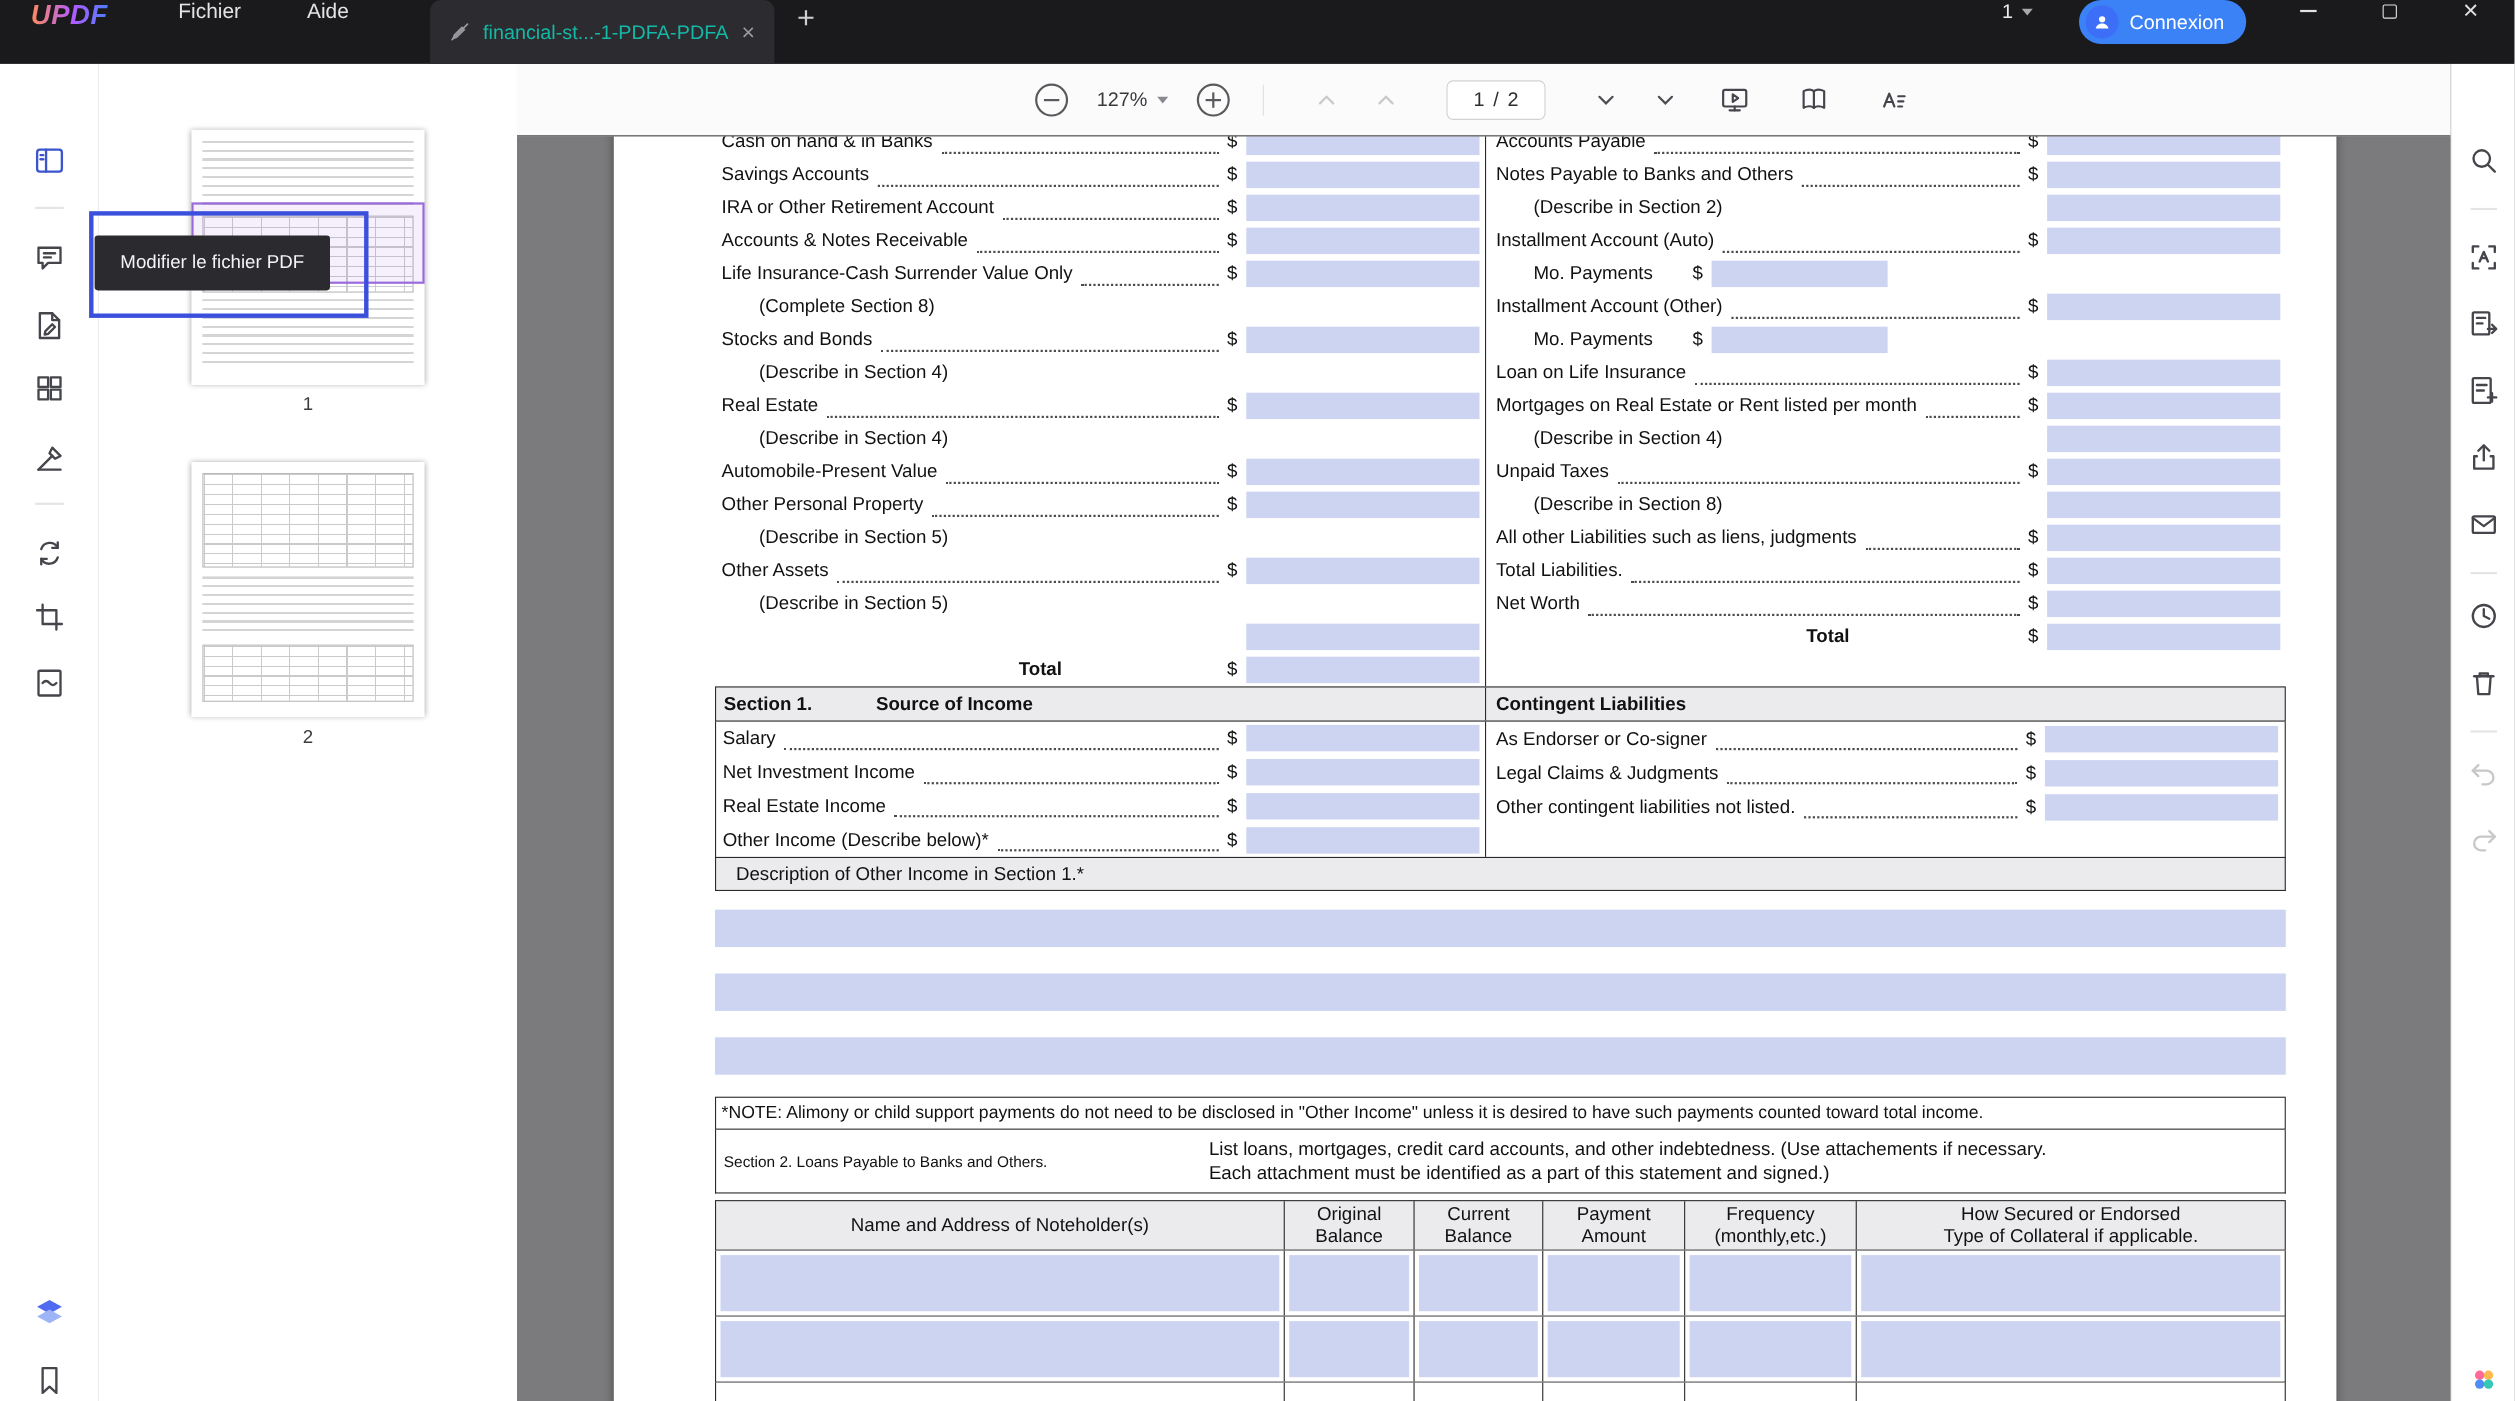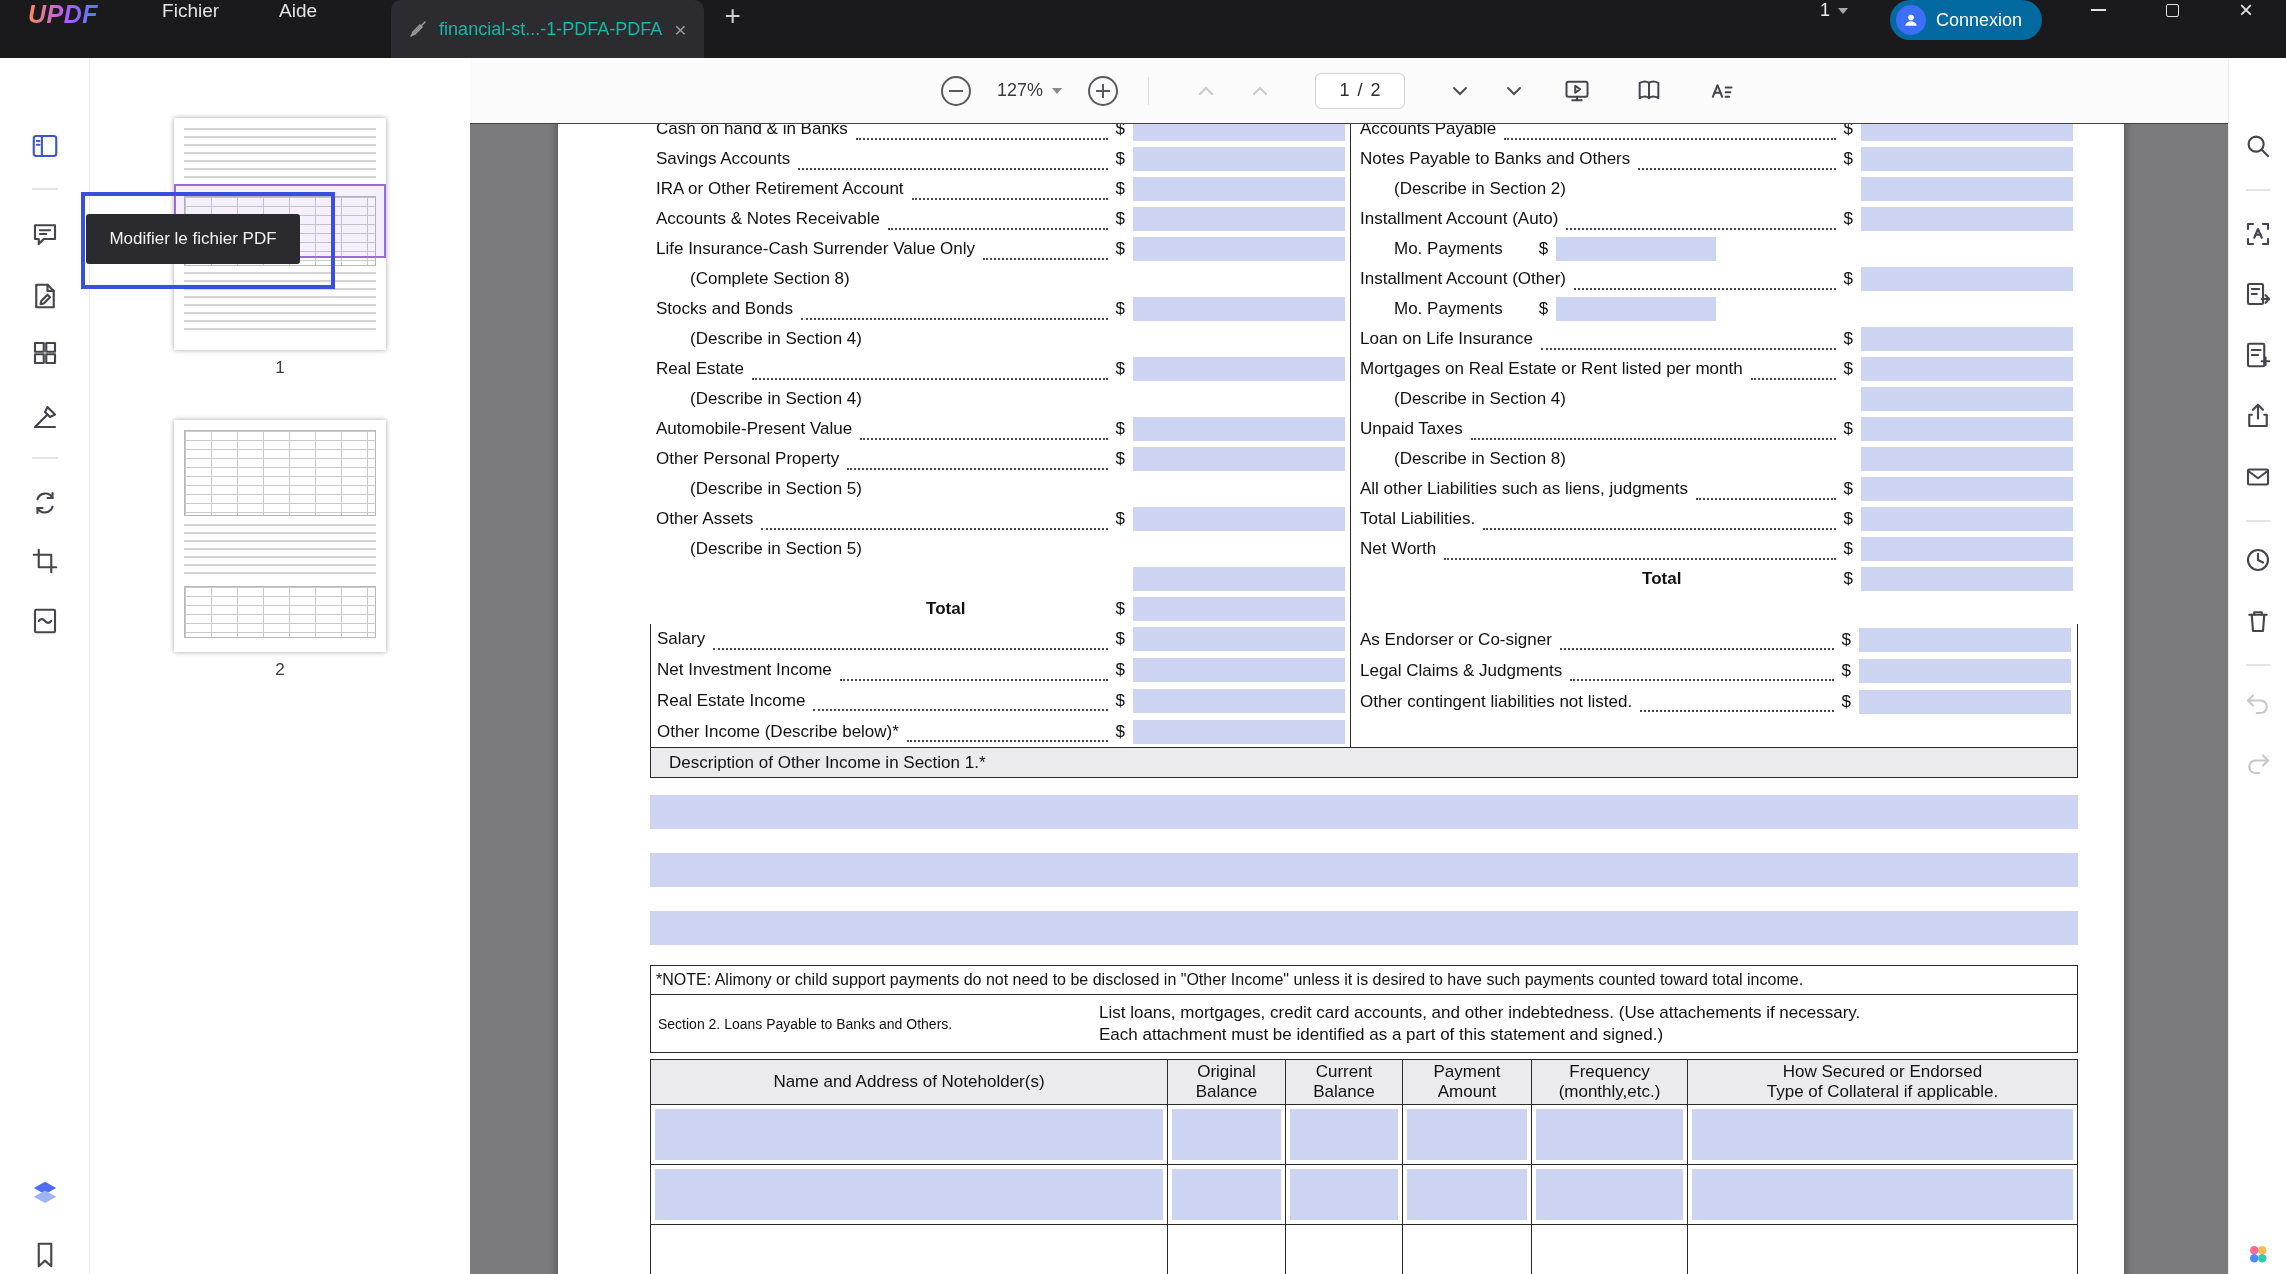--- a/index.html
+++ b/index.html
@@ -11,21 +11,21 @@
   .logo{font-size:25px;font-weight:800;font-style:italic;letter-spacing:.5px;
         background:linear-gradient(90deg,#ff8a5c,#b15cff 55%,#4d7dff);-webkit-background-clip:text;background-clip:text;color:transparent;flex:none}
   .menus{display:flex;gap:60px;margin-left:64px;color:#e3e3e5;font-size:19px}
   .menus span{cursor:pointer}
   .tab{margin-left:74px;height:58px;background:#2c2c30;border-radius:10px 10px 0 0;display:flex;align-items:center;padding:0 18px;gap:12px;cursor:pointer}
   .tab-title{color:#14b8a6;font-size:18px;white-space:nowrap}
   .tab-x{color:#9a9a9e;font-size:21px;line-height:1;cursor:pointer}
   .newtab{margin-left:20px;color:#cfcfd1;font-size:28px;font-weight:300;cursor:pointer}
   .wincount{margin-left:auto;display:flex;align-items:center;gap:8px;color:#ececee;font-size:18px;cursor:pointer}
   .dcaret{width:0;height:0;border-left:5px solid transparent;border-right:5px solid transparent;border-top:6px solid #a9a9ad}
-  .login{margin-left:42px;background:#0369a1;border-radius:20px;height:40px;padding:0 20px 0 6px;display:flex;align-items:center;gap:10px;color:#fff;font-size:18px;cursor:pointer}
+  .login{margin-left:42px;background:#3b82f6;border-radius:20px;height:40px;padding:0 20px 0 6px;display:flex;align-items:center;gap:10px;color:#fff;font-size:18px;cursor:pointer}
   .avatar{width:30px;height:30px;border-radius:50%;background:#3d6ef7;display:flex;align-items:center;justify-content:center}
   .winbtns{display:flex;align-items:center;gap:54px;margin:0 30px 0 46px}
   .wb{cursor:pointer;display:flex;align-items:center;justify-content:center;width:20px;height:20px}
   .wb-min{width:15px;height:2px;background:#e2e2e4}
   .wb-max{width:13px;height:13px;border:1.6px solid #e2e2e4;border-radius:2px}
   .wb-x{color:#e2e2e4;font-size:24px;line-height:1}
 
   
   .s{fill:none;stroke:#45454c;stroke-width:1.7;stroke-linecap:round;stroke-linejoin:round;width:30px;height:30px;display:block}
   .s.blue{stroke:#3c55cc}
@@ -507,20 +507,27 @@
 
               <div class="frow total">
                 <span class="flabel">Total</span>
 
                 <span class="dollar">$</span>
                 <span class="ffield"></span>
               </div>
             </div>
         </div>
 
+        <div class="sec1head">
+          <div class="s1l">
+            <span>Section 1.</span>
+            <span>Source of Income</span>
+          </div>
+          <div class="s1r">Contingent Liabilities</div>
+        </div>
 
         <div class="sec1body">
           <div class="colL">
 
               <div class="frow">
                 <span class="flabel">Salary</span>
                 <span class="leader"></span>
                 <span class="dollar">$</span>
                 <span class="ffield"></span>
               </div>

